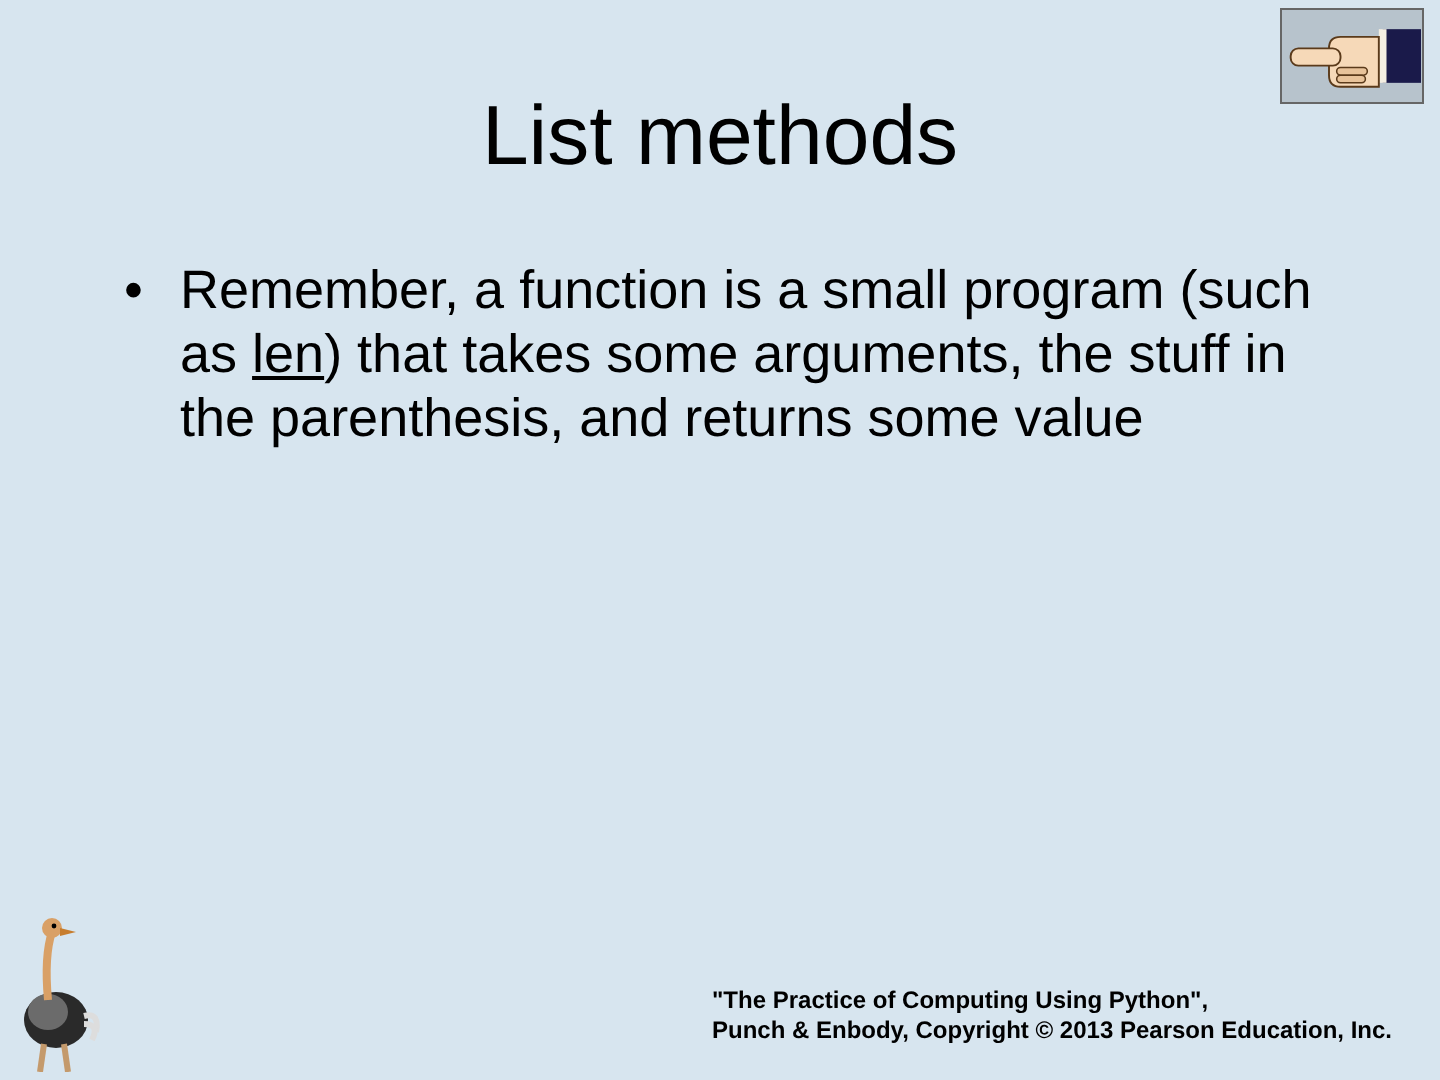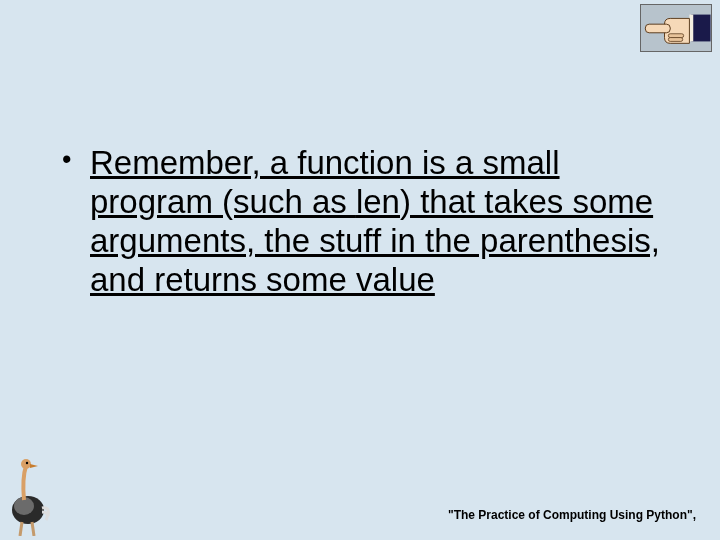--- a/index.html
+++ b/index.html
@@ -36,26 +36,25 @@
     background: #b7c3cc;
     border: 1px solid #666;
     box-sizing: border-box;
   }
   .hand-icon svg {
     width: 100%;
     height: 100%;
   }
   .body {
     position: absolute;
-    top: 144px;
+    top: 130px;
     left: 62px;
     right: 60px;
-    font-size: 33px;
+    font-size: 27px;
     line-height: 1.18;
-    text-decoration: underline;
   }
   .body ul {
     margin: 0;
     padding: 0;
     list-style: none;
   }
   .body li {
     position: relative;
     padding-left: 28px;
     margin-bottom: 2px;
@@ -101,20 +100,21 @@
 
       <path d="M50 14 L30 14 Q24 14 24 20 L24 34 Q24 40 30 40 L50 40 Z" fill="#f6d9b8" stroke="#5a3a1a" stroke-width="1"></path>
 
       <rect x="4" y="20" width="26" height="9" rx="4" fill="#f6d9b8" stroke="#5a3a1a" stroke-width="1"></rect>
 
       <rect x="28" y="30" width="16" height="4" rx="2" fill="#e8c39a" stroke="#5a3a1a" stroke-width="0.8"></rect>
       <rect x="28" y="34" width="15" height="4" rx="2" fill="#e8c39a" stroke="#5a3a1a" stroke-width="0.8"></rect>
     </svg>
   </div>
 
+  <div class="title">List methods</div>
 
   <div class="body">
     <ul>
       <li>
         <span>Remember, a function is a small program (such as </span><span class="underline">len</span><span>) that takes some arguments, the stuff in the parenthesis, and returns some value</span>
       </li>
     </ul>
   </div>
 
   <div class="ostrich">
@@ -132,15 +132,16 @@
       <line x1="18" y1="66" x2="16" y2="80" stroke="#c49a6c" stroke-width="3"></line>
       <line x1="28" y1="66" x2="30" y2="80" stroke="#c49a6c" stroke-width="3"></line>
 
       <path d="M38 52 Q46 50 44 60" stroke="#ddd" stroke-width="3" fill="none"></path>
       <path d="M38 56 Q46 56 42 64" stroke="#ddd" stroke-width="3" fill="none"></path>
     </svg>
   </div>
 
   <div class="footer">
     <div>"The Practice of Computing Using Python",</div>
+    <div>Punch &amp; Enbody, Copyright © 2013 Pearson Education, Inc.</div>
   </div>
 
 </div>
 
 </body></html>

